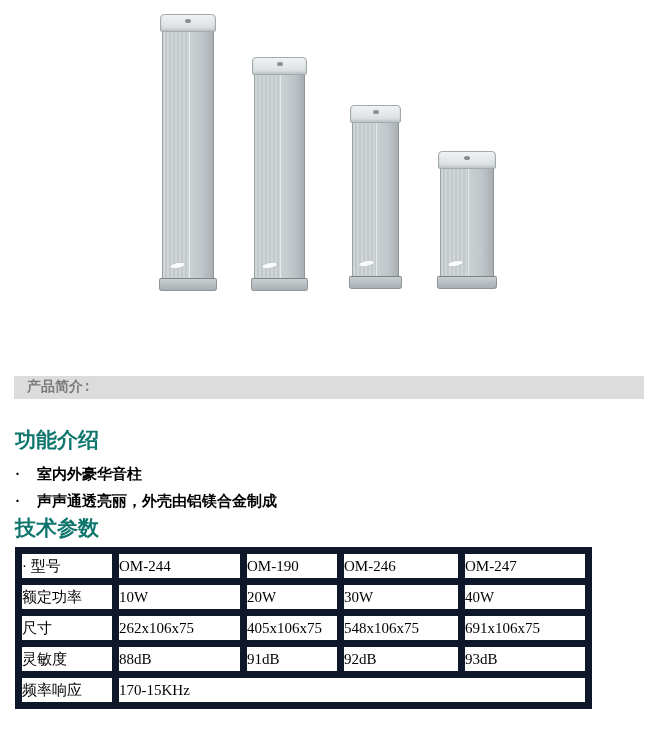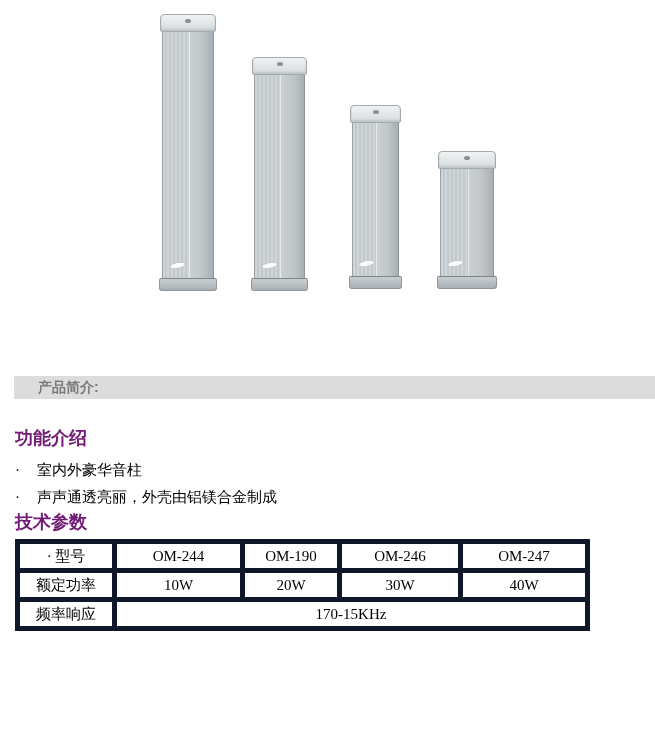--- a/index.html
+++ b/index.html
@@ -72,56 +72,56 @@
     border: 1px solid #8f969a;
     border-top-color: #7d8488;
     border-radius: 2px 2px 3px 3px;
   }
   
   .banner {
     margin: 66px 0 0 14px;
     width: 617px;
     height: 23px;
     background: #dcdcdc;
-    font-family: Liberation Sans, sans-serif;
+    font-family: Liberation Mono, monospace;
     font-weight: bold;
     font-size: 14px;
     line-height: 23px;
     color: #7a7a7a;
-    padding-left: 24px;
+    padding-left: 13px;
   }
   
   .features-heading, .specs-heading {
     font-weight: bold;
-    font-size: 18px;
-    color: #701a75;
+    font-size: 21px;
+    color: #0f766e;
     margin: 0 0 0 15px;
   }
   .features-heading { margin-top: 27px; }
   .feature-list {
     margin: 7px 12px 0 15px;
     font-size: 15px;
     line-height: 26.5px;
+    font-weight: bold;
   }
   .feature-item .dot {
     display: inline-block;
     width: 22px;
   }
   .specs-heading { }
   
   table.specs {
     margin: 5px 0 0 15px;
     border-collapse: collapse;
     width: 572px;
     table-layout: fixed;
     font-size: 15px;
   }
   table.specs td {
-    border: 5px solid #0f172a;
-    text-align: center;
+    border: 7px solid #0f172a;
     height: 24px;
     padding: 0;
     overflow: hidden;
     white-space: nowrap;
   }
 </style>
 </head>
 <body>
 
 <div class="product-image">
@@ -204,17 +204,31 @@
     <td>OM-247</td>
   </tr>
   <tr>
     <td>额定功率</td>
     <td>10W</td>
     <td>20W</td>
     <td>30W</td>
     <td>40W</td>
   </tr>
   <tr>
+    <td>尺寸</td>
+    <td>262x106x75</td>
+    <td>405x106x75</td>
+    <td>548x106x75</td>
+    <td>691x106x75</td>
+  </tr>
+  <tr>
+    <td>灵敏度</td>
+    <td>88dB</td>
+    <td>91dB</td>
+    <td>92dB</td>
+    <td>93dB</td>
+  </tr>
+  <tr>
     <td>频率响应</td>
     <td colspan="4">170-15KHz</td>
   </tr>
 </tbody>
   </table>
 
 </body></html>

